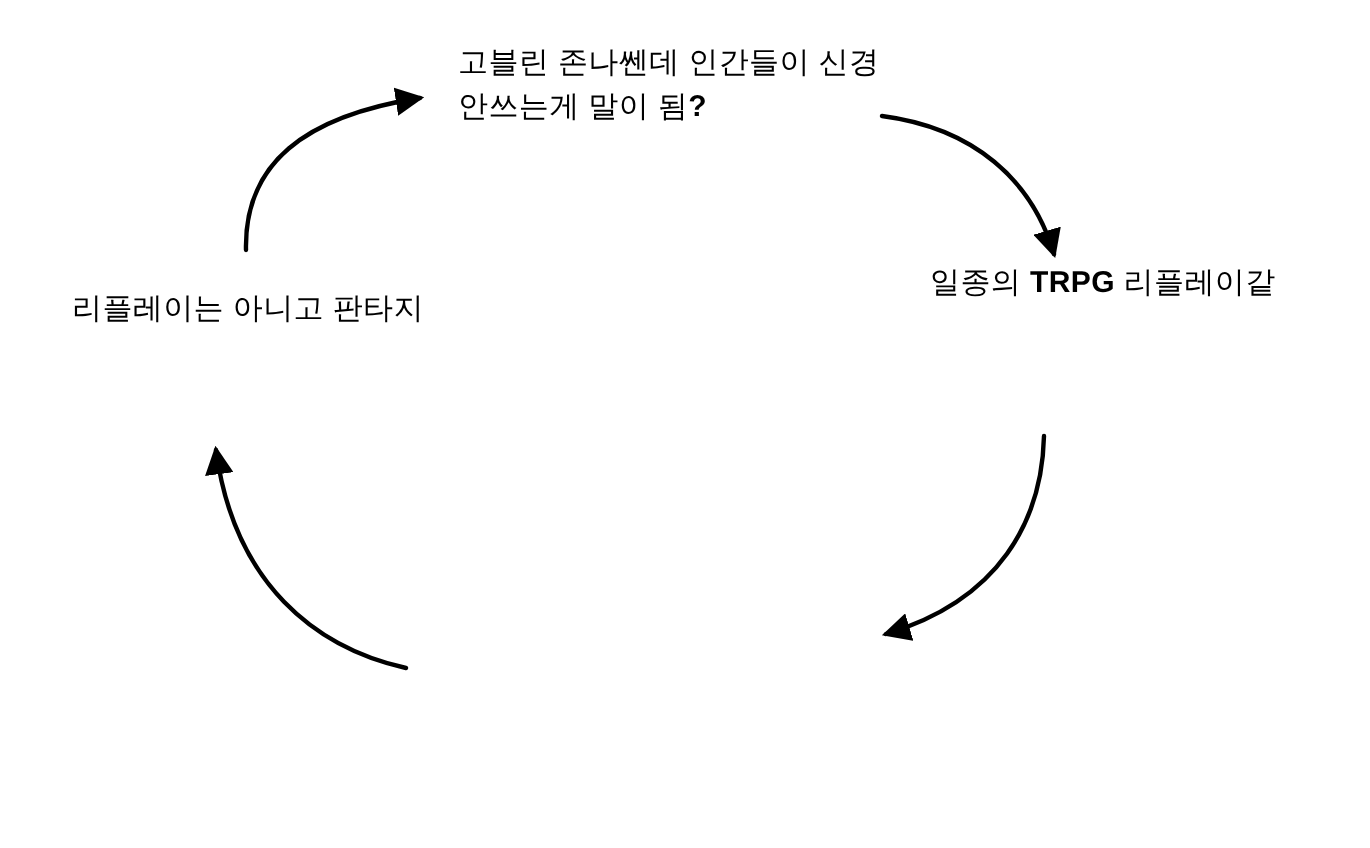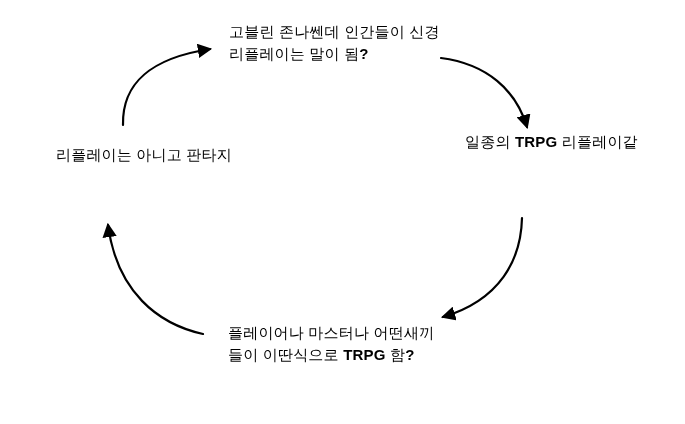--- a/index.html
+++ b/index.html
@@ -35,50 +35,46 @@
     line-height: 22px;
     letter-spacing: 0.2px;
     white-space: nowrap;
   }
   .node .b {
     font-weight: bold;
   }
   #node-top    { left: 229px; top: 21px; }
   #node-right  { left: 465px; top: 131px; }
   #node-bottom { left: 228px; top: 322px; }
-  #node-left   { left: 36px;  top: 144px; margin-left: 20px; }
+  #node-left   { left: 36px;  top: 144px; }
 </style>
 </head>
 <body>
 
 <div id="canvas">
 
   <svg id="arrow-layer" viewBox="0 0 685 424" xmlns="http://www.w3.org/2000/svg">
     <defs>
       <marker id="ah" viewBox="0 0 10 10" refX="8.5" refY="5" markerWidth="6.5" markerHeight="6.5" orient="auto">
         <path d="M0,0 L10,5 L0,10 z" fill="#000000"></path>
       </marker>
     </defs>
     <path class="arc" d="M 123 125 C 122 82, 152 58, 210 49" marker-end="url(#ah)"></path>
     <path class="arc" d="M 441 58 C 487 64, 516 90, 527 127" marker-end="url(#ah)"></path>
     <path class="arc" d="M 522 218 C 521 260, 500 300, 443 317" marker-end="url(#ah)"></path>
     <path class="arc" d="M 203 334 C 158 324, 117 292, 108 225" marker-end="url(#ah)"></path>
   </svg>
 
   <div class="node" id="node-top">
     <div><span>고블린 존나쎈데 인간들이 신경</span></div>
-    <div><span>리플레이는 말이 됨</span><span class="b">?</span></div>
+    <div><span>안쓰는게 말이 됨</span><span class="b">?</span></div>
   </div>
 
   <div class="node" id="node-right">
     <div><span>일종의 </span><span class="b">TRPG</span><span> 리플레이같</span></div>
   </div>
 
-  <div class="node" id="node-bottom">
-    <div><span>플레이어나 마스터나 어떤새끼</span></div>
-    <div><span>들이 이딴식으로 </span><span class="b">TRPG</span><span> 함</span><span class="b">?</span></div>
-  </div>
 
   <div class="node" id="node-left">
     <div><span>리플레이는 아니고 판타지</span></div>
   </div>
 
 </div>
 
 </body></html>

